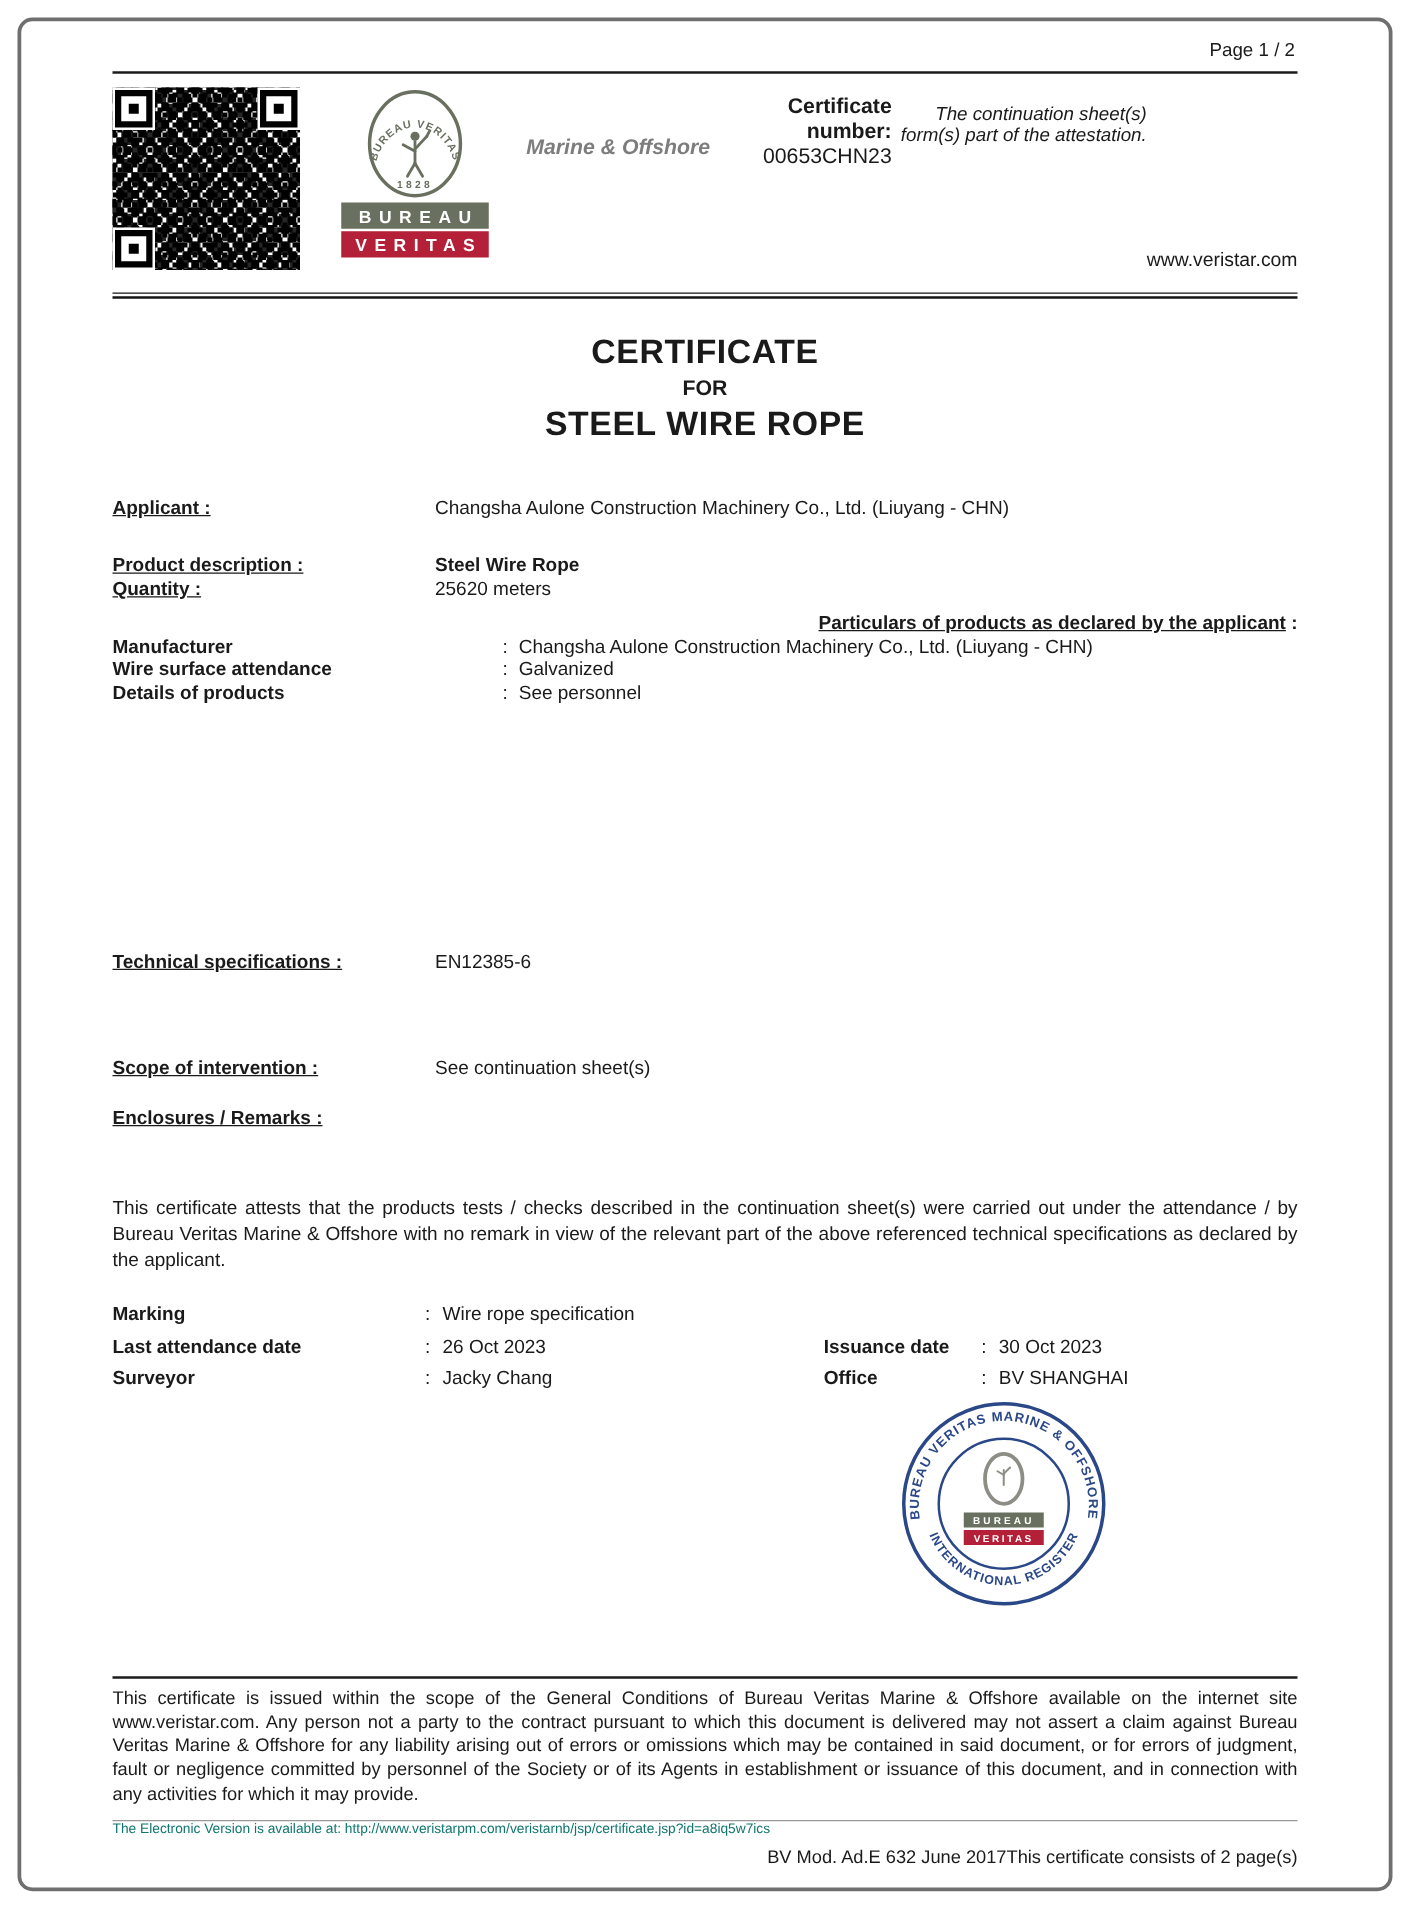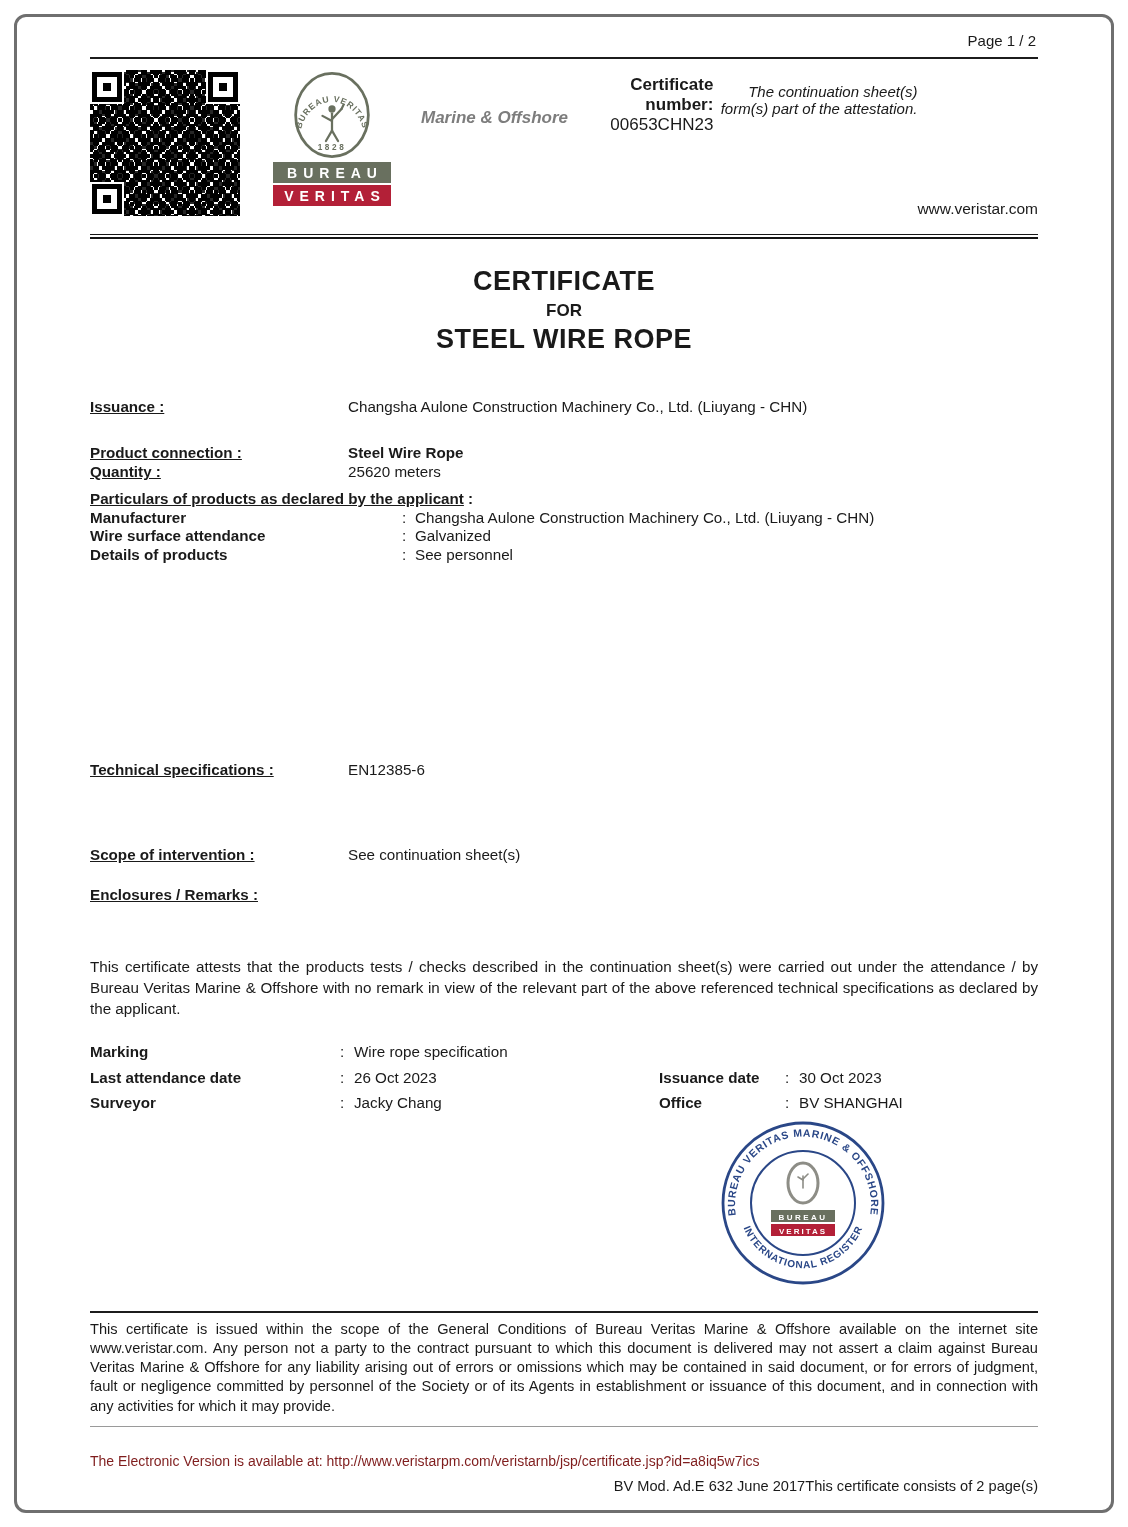--- a/index.html
+++ b/index.html
@@ -57,21 +57,21 @@
   .details-right{position:absolute;left:569px;top:25.5px;}
   .drow2 .dlabel{width:126px;}
   
   .sig-wrap{position:relative;margin-top:18px;height:170px;}
   .sig-note{width:500px;font-weight:bold;font-style:italic;font-size:15.2px;line-height:20px;}
   .seal{position:absolute;left:620px;top:-16px;width:186px;height:170px;}
   
   .footer{position:absolute;left:73px;right:73px;bottom:14px;}
   .disclaimer{margin-top:7px;font-size:14.6px;line-height:19.3px;text-align:justify;}
   .rule-thin{margin-top:10px;border-top:1px solid #9a9a9a;height:0;}
-  .electronic{margin-top:26px;font-size:14px;color:#7f1d1d;text-decoration:none;display:block;}
+  .electronic{margin-top:0;font-size:11px;color:#0f766e;text-decoration:none;display:block;}
   .bottom-row{margin-top:9px;display:flex;justify-content:flex-end;font-size:14.6px;padding-bottom:2px;}
 </style>
 </head>
 <body>
 
 <div class="page">
   <div class="content">
 
     <div class="page-indicator">Page 1 / 2</div>
     <div class="rule-thick"></div>
@@ -120,34 +120,34 @@
     <div class="rule-double"></div>
 
     <div class="title-block">
       <div class="title-l1">CERTIFICATE</div>
       <div class="title-l2">FOR</div>
       <div class="title-l3">STEEL WIRE ROPE</div>
     </div>
 
     <div class="section-fields">
       <div class="frow">
-        <div class="flabel">Issuance :</div>
+        <div class="flabel">Applicant :</div>
         <div class="fvalue">Changsha Aulone Construction Machinery Co., Ltd. (Liuyang - CHN)</div>
       </div>
 
       <div class="frow mt27">
-        <div class="flabel">Product connection :</div>
+        <div class="flabel">Product description :</div>
         <div class="fvalue bold">Steel Wire Rope</div>
       </div>
       <div class="frow">
         <div class="flabel">Quantity :</div>
         <div class="fvalue">25620 meters</div>
       </div>
 
-      <div class="mt9" style="line-height:18.5px;">
+      <div class="mt9" style="line-height:18.5px;text-align:right;">
         <span class="bold" style="text-decoration:underline;">Particulars of products as declared by the applicant</span><span class="bold"> :</span>
       </div>
       <div class="prow">
         <div class="plabel">Manufacturer</div>
         <div class="pcolon">:</div>
         <div>Changsha Aulone Construction Machinery Co., Ltd. (Liuyang - CHN)</div>
       </div>
       <div class="prow">
         <div class="plabel">Wire surface attendance</div>
         <div class="pcolon">:</div>

